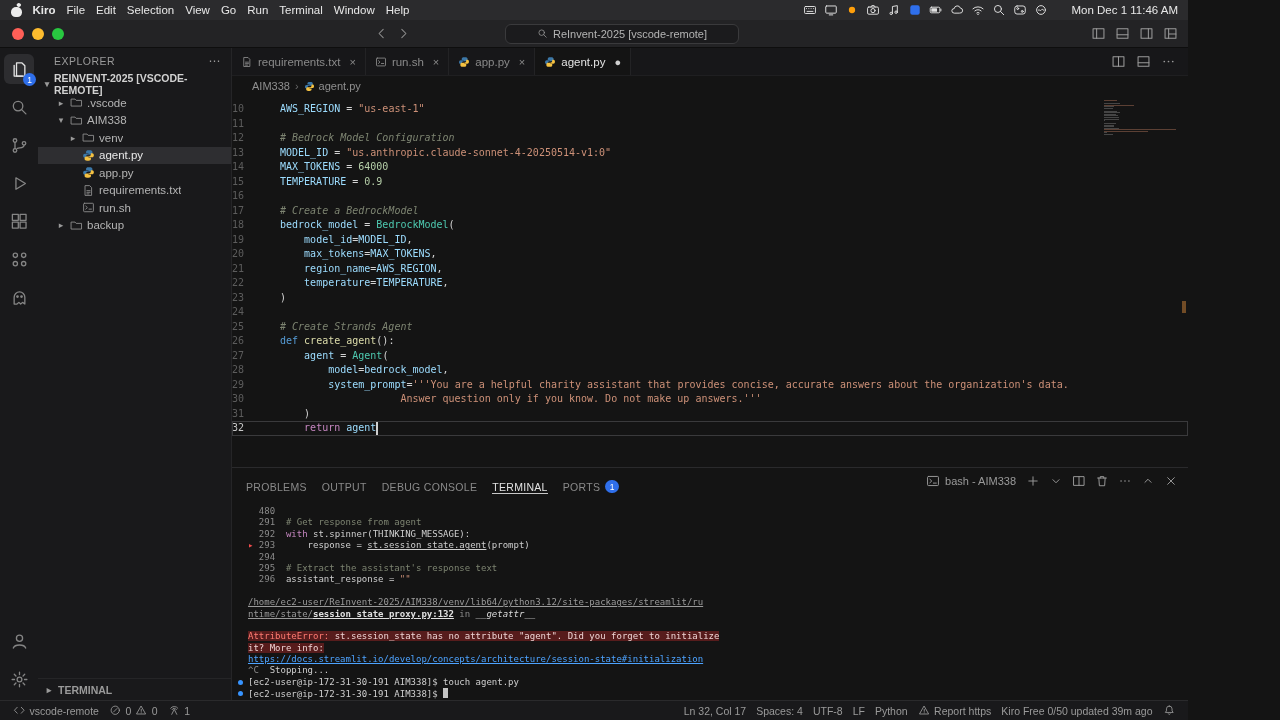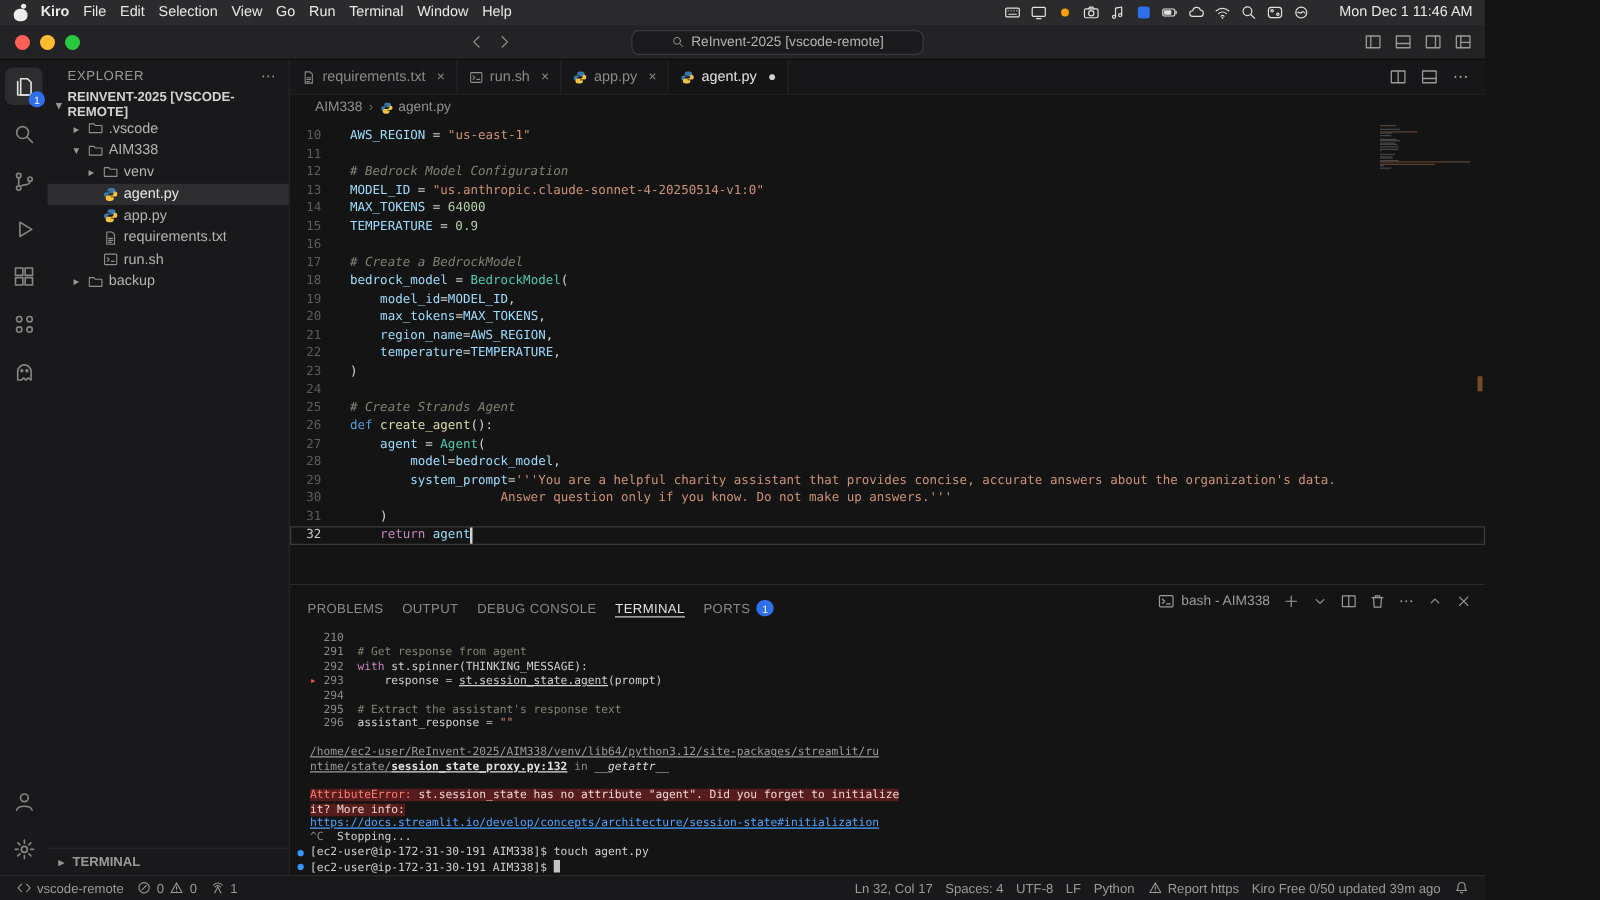--- a/index.html
+++ b/index.html
@@ -61,21 +61,21 @@
 .tab-close{font-size:11px;margin-left:4px;color:#8a8a8a;cursor:pointer}
 .tab.active .tab-close{color:#d0d0d0}
 .tab-actions{margin-left:auto;display:flex;align-items:center;gap:10px;padding:0 12px;color:#9a9a9a}
 .breadcrumbs{height:20px;display:flex;align-items:center;font-size:11px;color:#8f8f8f;padding-left:20px;gap:5px;flex:none}
 .bc-item{display:flex;align-items:center;gap:4px;cursor:pointer}
 .bc-ic{width:11px;height:11px}
 .bc-sep{color:#6a6a6a;font-size:11px}
 .code-wrap{position:relative;flex:1;overflow:hidden;font-family:"DejaVu Sans Mono",monospace;font-size:10px;line-height:14.5px;background:#141414}
 #code-lines{position:absolute;top:6px;left:0;right:0}
 .cl{position:relative;white-space:pre;height:14.5px}
-.cl .ln{display:inline-block;width:38px;text-align:center;color:#5c5c5c;margin-right:10px}
+.cl .ln{display:inline-block;width:38px;text-align:left;color:#5c5c5c;margin-right:10px}
 .cl.cur{outline:1px solid #3a3a3c;outline-offset:-1px}
 .cl.cur .ln{color:#c8c8c8}
 .tk-v{color:#9CDCFE}.tk-o{color:#d4d4d4}.tk-s{color:#CE9178}.tk-n{color:#B5CEA8}
 .tk-c{color:#7d8471;font-style:italic}.tk-k{color:#C586C0}.tk-d{color:#569CD6}
 .tk-f{color:#DCDCAA}.tk-t{color:#4EC9B0}.tk-p{color:#9CDCFE}
 .cursor{position:absolute;top:1px;width:1.5px;height:12.5px;background:#d0d0d0}
 .minimap{position:absolute;top:4px;right:8px;width:76px}
 .mm-line{height:1px;margin-bottom:.55px;background:#454545}
 .ovr-mark{position:absolute;right:2px;top:205px;width:4px;height:12px;background:#8a5a2a;opacity:.8}
 
@@ -671,21 +671,21 @@
                   <span class="ic pr-ic">
                     <svg viewBox="0 0 16 16">
                       <path d="M4.2 4.2l7.6 7.6M11.8 4.2l-7.6 7.6"></path>
                     </svg>
                   </span>
                 </span>
               </span>
           </div>
         </div>
         <div class="terminal" id="terminal">
-            <div class="trow"><span class="tt-g">  </span><span class="tt-g">210  </span></div>
+            <div class="trow"><span class="tt-g">  </span><span class="tt-g">480  </span></div>
             <div class="trow"><span class="tt-g">  </span><span class="tt-g">291  </span><span class="tt-c"># Get response from agent</span></div>
             <div class="trow"><span class="tt-g">  </span><span class="tt-g">292  </span><span class="tt-k">with</span><span class="tt-w"> st.spinner(THINKING_MESSAGE):</span></div>
             <div class="trow"><span class="tmark">▸ </span><span class="tt-g">293  </span><span class="tt-w">    response = </span><span class="tt-u">st.session_state.agent</span><span class="tt-w">(prompt)</span></div>
             <div class="trow"><span class="tt-g">  </span><span class="tt-g">294  </span></div>
             <div class="trow"><span class="tt-g">  </span><span class="tt-g">295  </span><span class="tt-c"># Extract the assistant's response text</span></div>
             <div class="trow"><span class="tt-g">  </span><span class="tt-g">296  </span><span class="tt-w">assistant_response = </span><span class="tt-s">""</span></div>
             <div class="trow"></div>
             <div class="trow"><span class="tt-p">/home/ec2-user/ReInvent-2025/AIM338/venv/lib64/python3.12/site-packages/streamlit/ru</span></div>
             <div class="trow"><span class="tt-p">ntime/state/</span><span class="tt-pb">session_state_proxy.py:132</span><span class="tt-g"> in </span><span class="tt-i">__getattr__</span></div>
             <div class="trow"></div>

